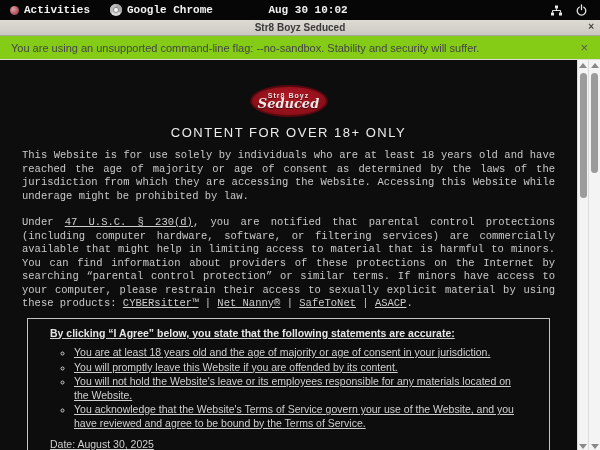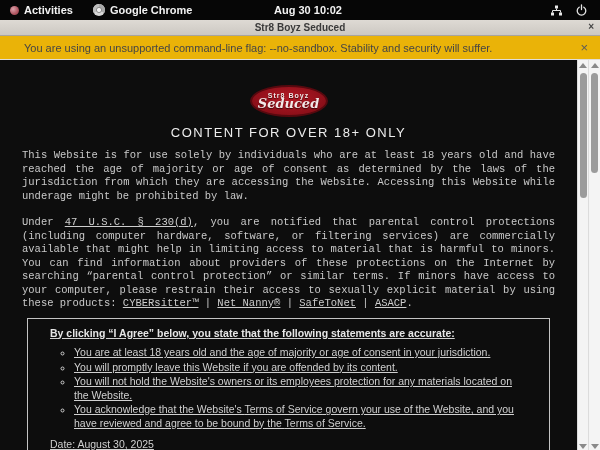--- a/index.html
+++ b/index.html
@@ -6,21 +6,21 @@
   html, body { width: 600px; height: 450px; overflow: hidden; }
   body {
     font-family: "Liberation Sans", sans-serif;
     background: #000;
   }
 
   
   .topbar {
     height: 20px; background: #060606; color: #f2f2f2;
     display: flex; align-items: center; position: relative;
-    font-size: 11px; font-weight: bold;
+    font-size: 11px; font-weight: bold; font-family: Liberation Mono, monospace;
   }
   .topbar-item { display: flex; align-items: center; gap: 5px; padding: 0 10px; height: 100%; cursor: default; }
   .activities-dot {
     width: 9px; height: 9px; border-radius: 50%;
     background: radial-gradient(circle at 35% 35%, #dca2ab, #b05560 60%, #8e3942);
   }
   .chrome-glyph { width: 12px; height: 12px; display: inline-block; }
   .topbar-clock {
     position: absolute; left: 16px; right: 0; text-align: center; pointer-events: none;
   }
@@ -35,23 +35,23 @@
     display: flex; align-items: center; justify-content: center;
     position: relative; color: #3a3a3a; font-size: 10px; font-weight: bold;
   }
   .titlebar-close {
     position: absolute; right: 6px; top: 0; font-size: 10px; font-weight: bold;
     color: #444; line-height: 13px; cursor: default;
   }
 
   
   .infobar {
-    height: 24px; background: #eab308; color: #454545;
+    height: 24px; background: #84cc16; color: #454545;
     display: flex; align-items: center; font-size: 11px;
-    padding: 0 24px; position: relative; border-bottom: 1px solid #e0ddd8;
+    padding: 0 11px; position: relative; border-bottom: 1px solid #e0ddd8;
   }
   .infobar-close {
     position: absolute; right: 12px; color: #5a5a5a; font-size: 13px; cursor: default;
   }
 
   
   .content { height: 393px; display: flex; }
   .page { flex: 1; background: #0d0d0d; color: #c9c9c9; overflow: hidden; }
 
   .scroll-col { width: 23px; display: flex; background: #f1f1f1; }
@@ -174,21 +174,21 @@
 
     <p class="para second">
       <span>Under </span><a href="#">47 U.S.C. § 230(d)</a><span>, you are notified that parental control protections (including computer hardware, software, or filtering services) are commercially available that might help in limiting access to material that is harmful to minors. You can find information about providers of these protections on the Internet by searching “parental control protection” or similar terms. If minors have access to your computer, please restrain their access to sexually explicit material by using these products: </span><a href="#">CYBERsitter™</a><span> | </span><a href="#">Net Nanny®</a><span> | </span><a href="#">SafeToNet</a><span> | </span><a href="#">ASACP</a><span>.</span>
     </p>
 
     <div class="agreement-box">
       <div class="box-intro">By clicking “I Agree” below, you state that the following statements are accurate:</div>
       <ul>
         <li>You are at least 18 years old and the age of majority or age of consent in your jurisdiction.</li>
         <li>You will promptly leave this Website if you are offended by its content.</li>
-        <li>You will not hold the Website's owners or its employees protection for any materials located on the Website.</li>
+        <li>You will not hold the Website's leave or its employees responsible for any materials located on the Website.</li>
         <li><span>You acknowledge that the Website's </span><a href="#">Terms of Service</a><span> govern your use of the Website, and you have reviewed and agree to be bound by the </span><a href="#">Terms of Service</a><span>.</span></li>
       </ul>
       <div class="box-date">Date: August 30, 2025</div>
     </div>
 
     <div class="button-row">
       <button class="btn btn-agree">I AGREE</button>
       <button class="btn btn-disagree">I DISAGREE</button>
     </div>
 

